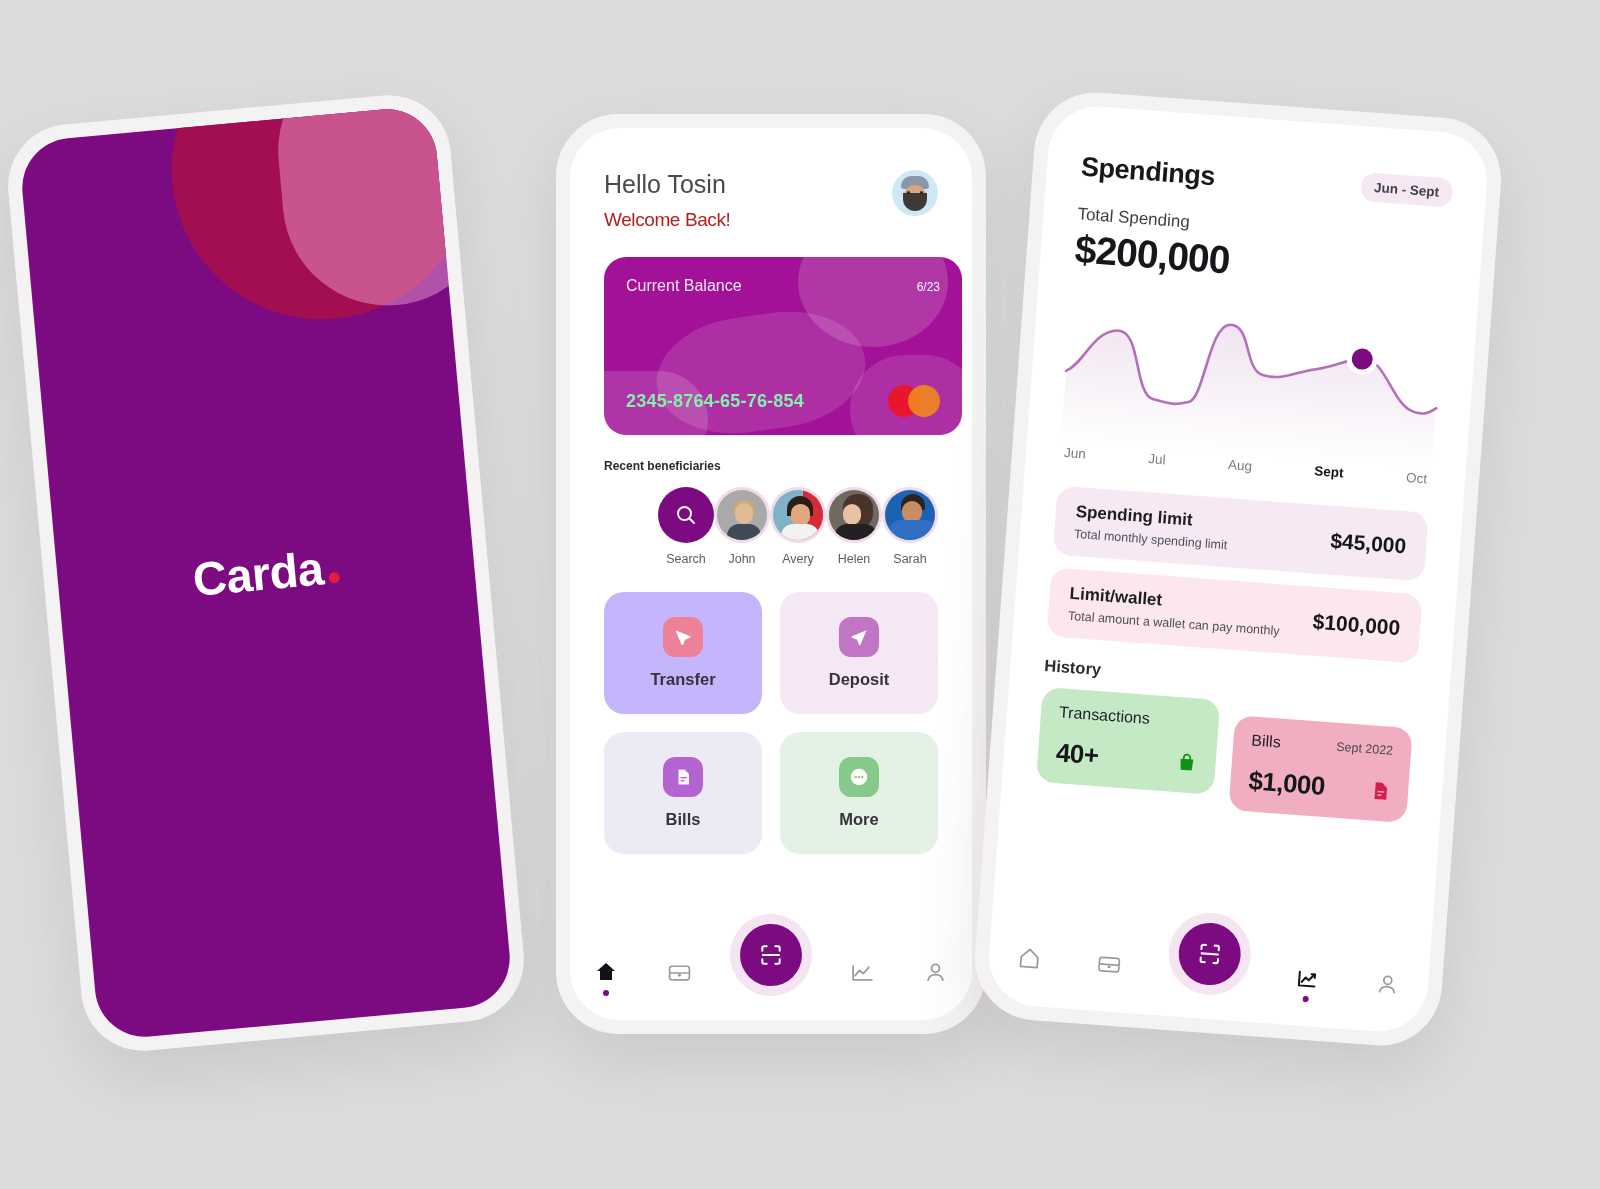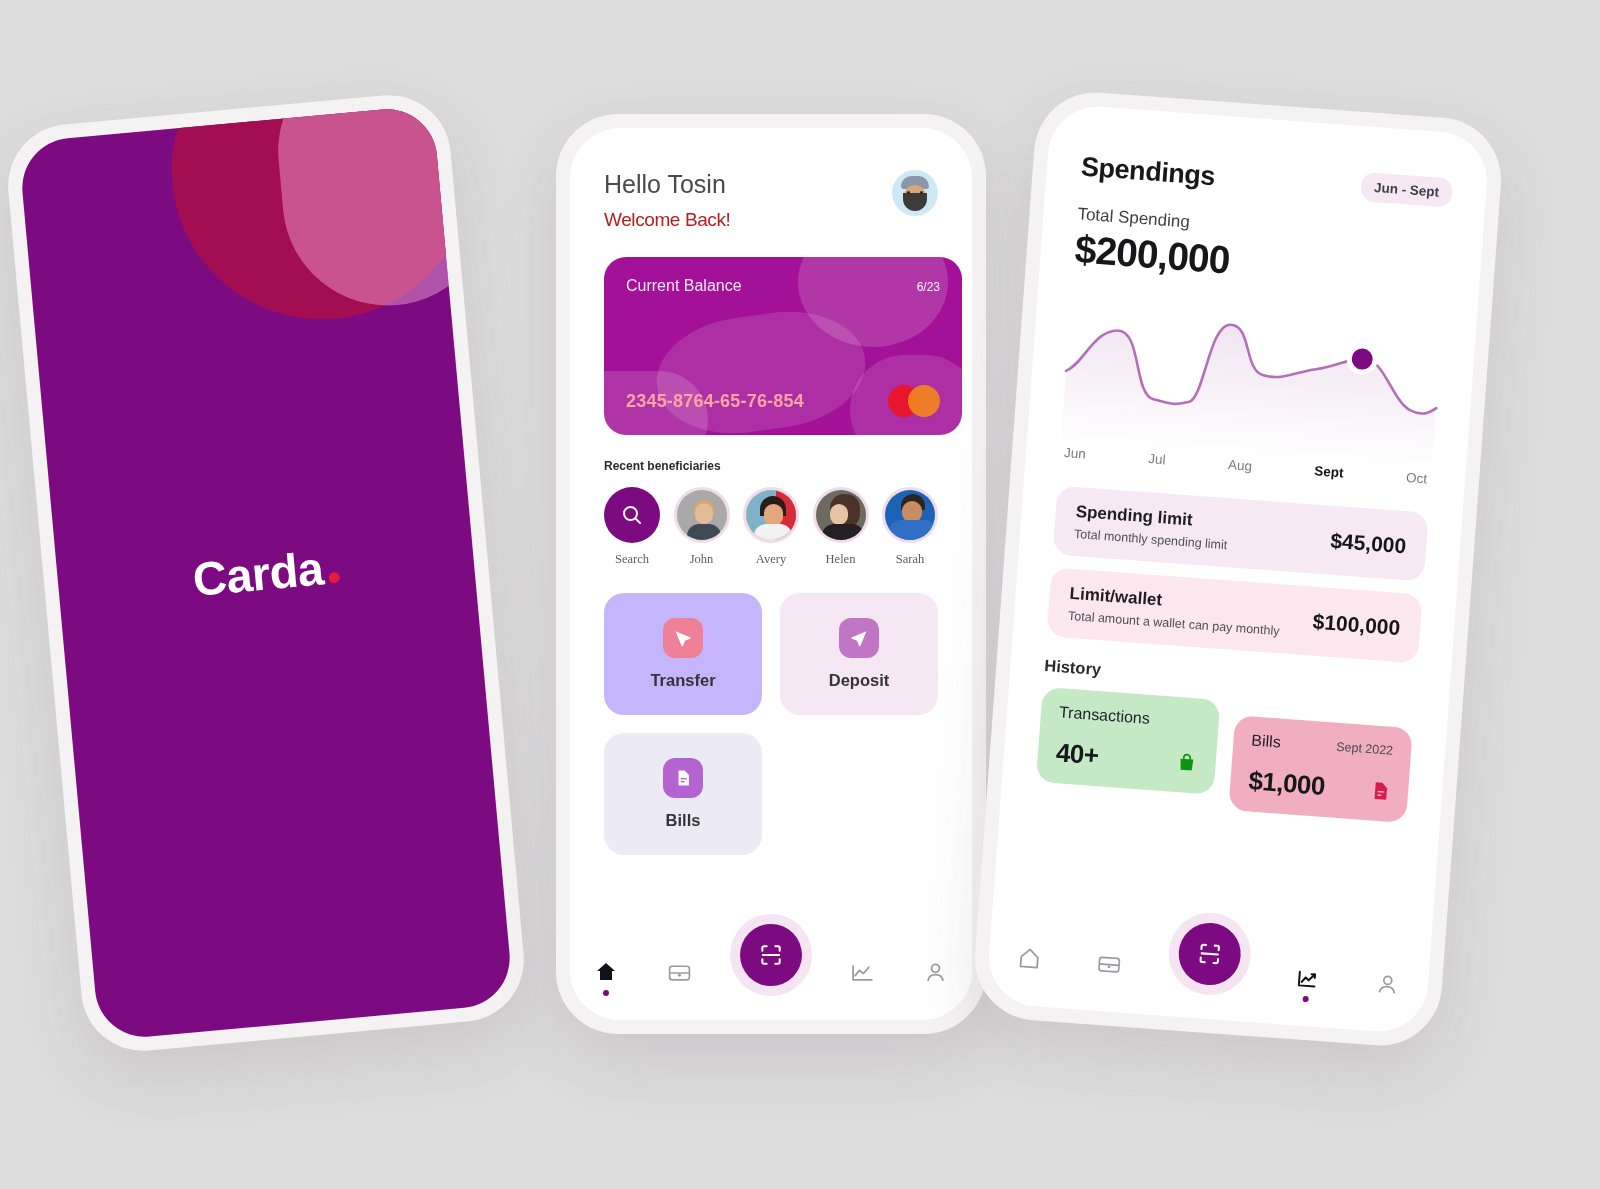--- a/index.html
+++ b/index.html
@@ -84,28 +84,28 @@
   .cb1 { position:absolute; right:14px; top:-40px; width:150px; height:130px; border-radius:50%; background:rgba(255,255,255,.16); }
   .cb2 { position:absolute; left:52px; top:58px; width:210px; height:115px; border-radius:90px/60px; background:rgba(255,255,255,.13); transform: rotate(-8deg); }
   .cb3 { position:absolute; left:-46px; bottom:-34px; width:150px; height:98px; border-radius:50px; background:rgba(255,255,255,.15); }
   .cb4 { position:absolute; right:-18px; bottom:-30px; width:130px; height:110px; border-radius:60px; background:rgba(255,255,255,.13); }
   .card-inner { position: relative; padding: 20px 22px; height: 100%; z-index: 2; }
   .card-top { display: flex; justify-content: space-between; align-items: baseline; }
   .card-label { font-size: 16px; color: rgba(255,255,255,.9); }
   .card-exp { font-size: 12px; color: rgba(255,255,255,.95); font-weight: 500; }
   .card-balance { font-size: 32px; font-weight: 700; color: #fff; margin-top: 6px; letter-spacing: -.5px; }
   .card-bottom { position: absolute; left: 22px; right: 22px; bottom: 18px; display:flex; align-items:center; justify-content:space-between; }
-  .card-number { font-size: 18px; color: #fca5a5; font-weight: 600; letter-spacing: .2px; }
+  .card-number { font-size: 18px; color: #86efac; font-weight: 600; letter-spacing: .2px; }
   .mc { position: relative; width: 52px; height: 32px; }
   .mc i { position: absolute; top: 0; width: 32px; height: 32px; border-radius: 50%; }
   .mc i:nth-child(1){ left:0; background:#e8152f; }
   .mc i:nth-child(2){ right:0; background:#f08421; opacity:.92; }
 
   .sect-title { font-size: 12px; font-weight: 700; color: #2b2b31; margin: 24px 0 14px; }
-  .benef-row { display: flex; justify-content: space-between; font-family: Liberation Serif, serif; }
+  .benef-row { display: flex; justify-content: flex-end; }
   .benef { width: 56px; text-align: center; }
   .benef-circle {
     width: 56px; height: 56px; border-radius: 50%;
     display: flex; align-items: center; justify-content: center;
     overflow: hidden; position: relative;
   }
   .benef-ring { border: 3px solid #f1dbe8; background: #ddd; }
   .benef-search { background: #7c0a80; }
   .benef-name { font-size: 12.5px; color: #5c5c63; margin-top: 9px; }
   .ava-img { position:absolute; inset:0; }
@@ -317,20 +317,31 @@
           <div class="tile" style="background:#eceaf5">
             <span class="tile-icon" style="background:#b464d1">
               <svg width="18" height="18" viewBox="0 0 24 24" fill="#fff">
                   <path d="M6 2h8l6 6v14H6z" opacity=".95"></path>
                   <rect x="9" y="12" width="8" height="1.8" fill="#b464d1"></rect>
                   <rect x="9" y="16" width="5" height="1.8" fill="#b464d1"></rect>
                 </svg>
             </span>
             <span class="tile-label">Bills</span>
           </div>
+          <div class="tile" style="background:#e3f2e4">
+            <span class="tile-icon" style="background:#86c98b">
+              <svg width="22" height="22" viewBox="0 0 24 24">
+                  <circle cx="12" cy="12" r="9" fill="#fff"></circle>
+                  <circle cx="8.5" cy="12" r="1.3" fill="#86c98b"></circle>
+                  <circle cx="12" cy="12" r="1.3" fill="#86c98b"></circle>
+                  <circle cx="15.5" cy="12" r="1.3" fill="#86c98b"></circle>
+                </svg>
+            </span>
+            <span class="tile-label">More</span>
+          </div>
         </div>
       </div>
 
       <div class="bottom-nav">
         <div class="nav-item">
           <svg width="24" height="24" viewBox="0 0 24 24" fill="#111118">
               <path d="M12 3 3 11h3v9h12v-9h3z"></path>
             </svg>
           <span class="nav-dot"></span>
         </div>

